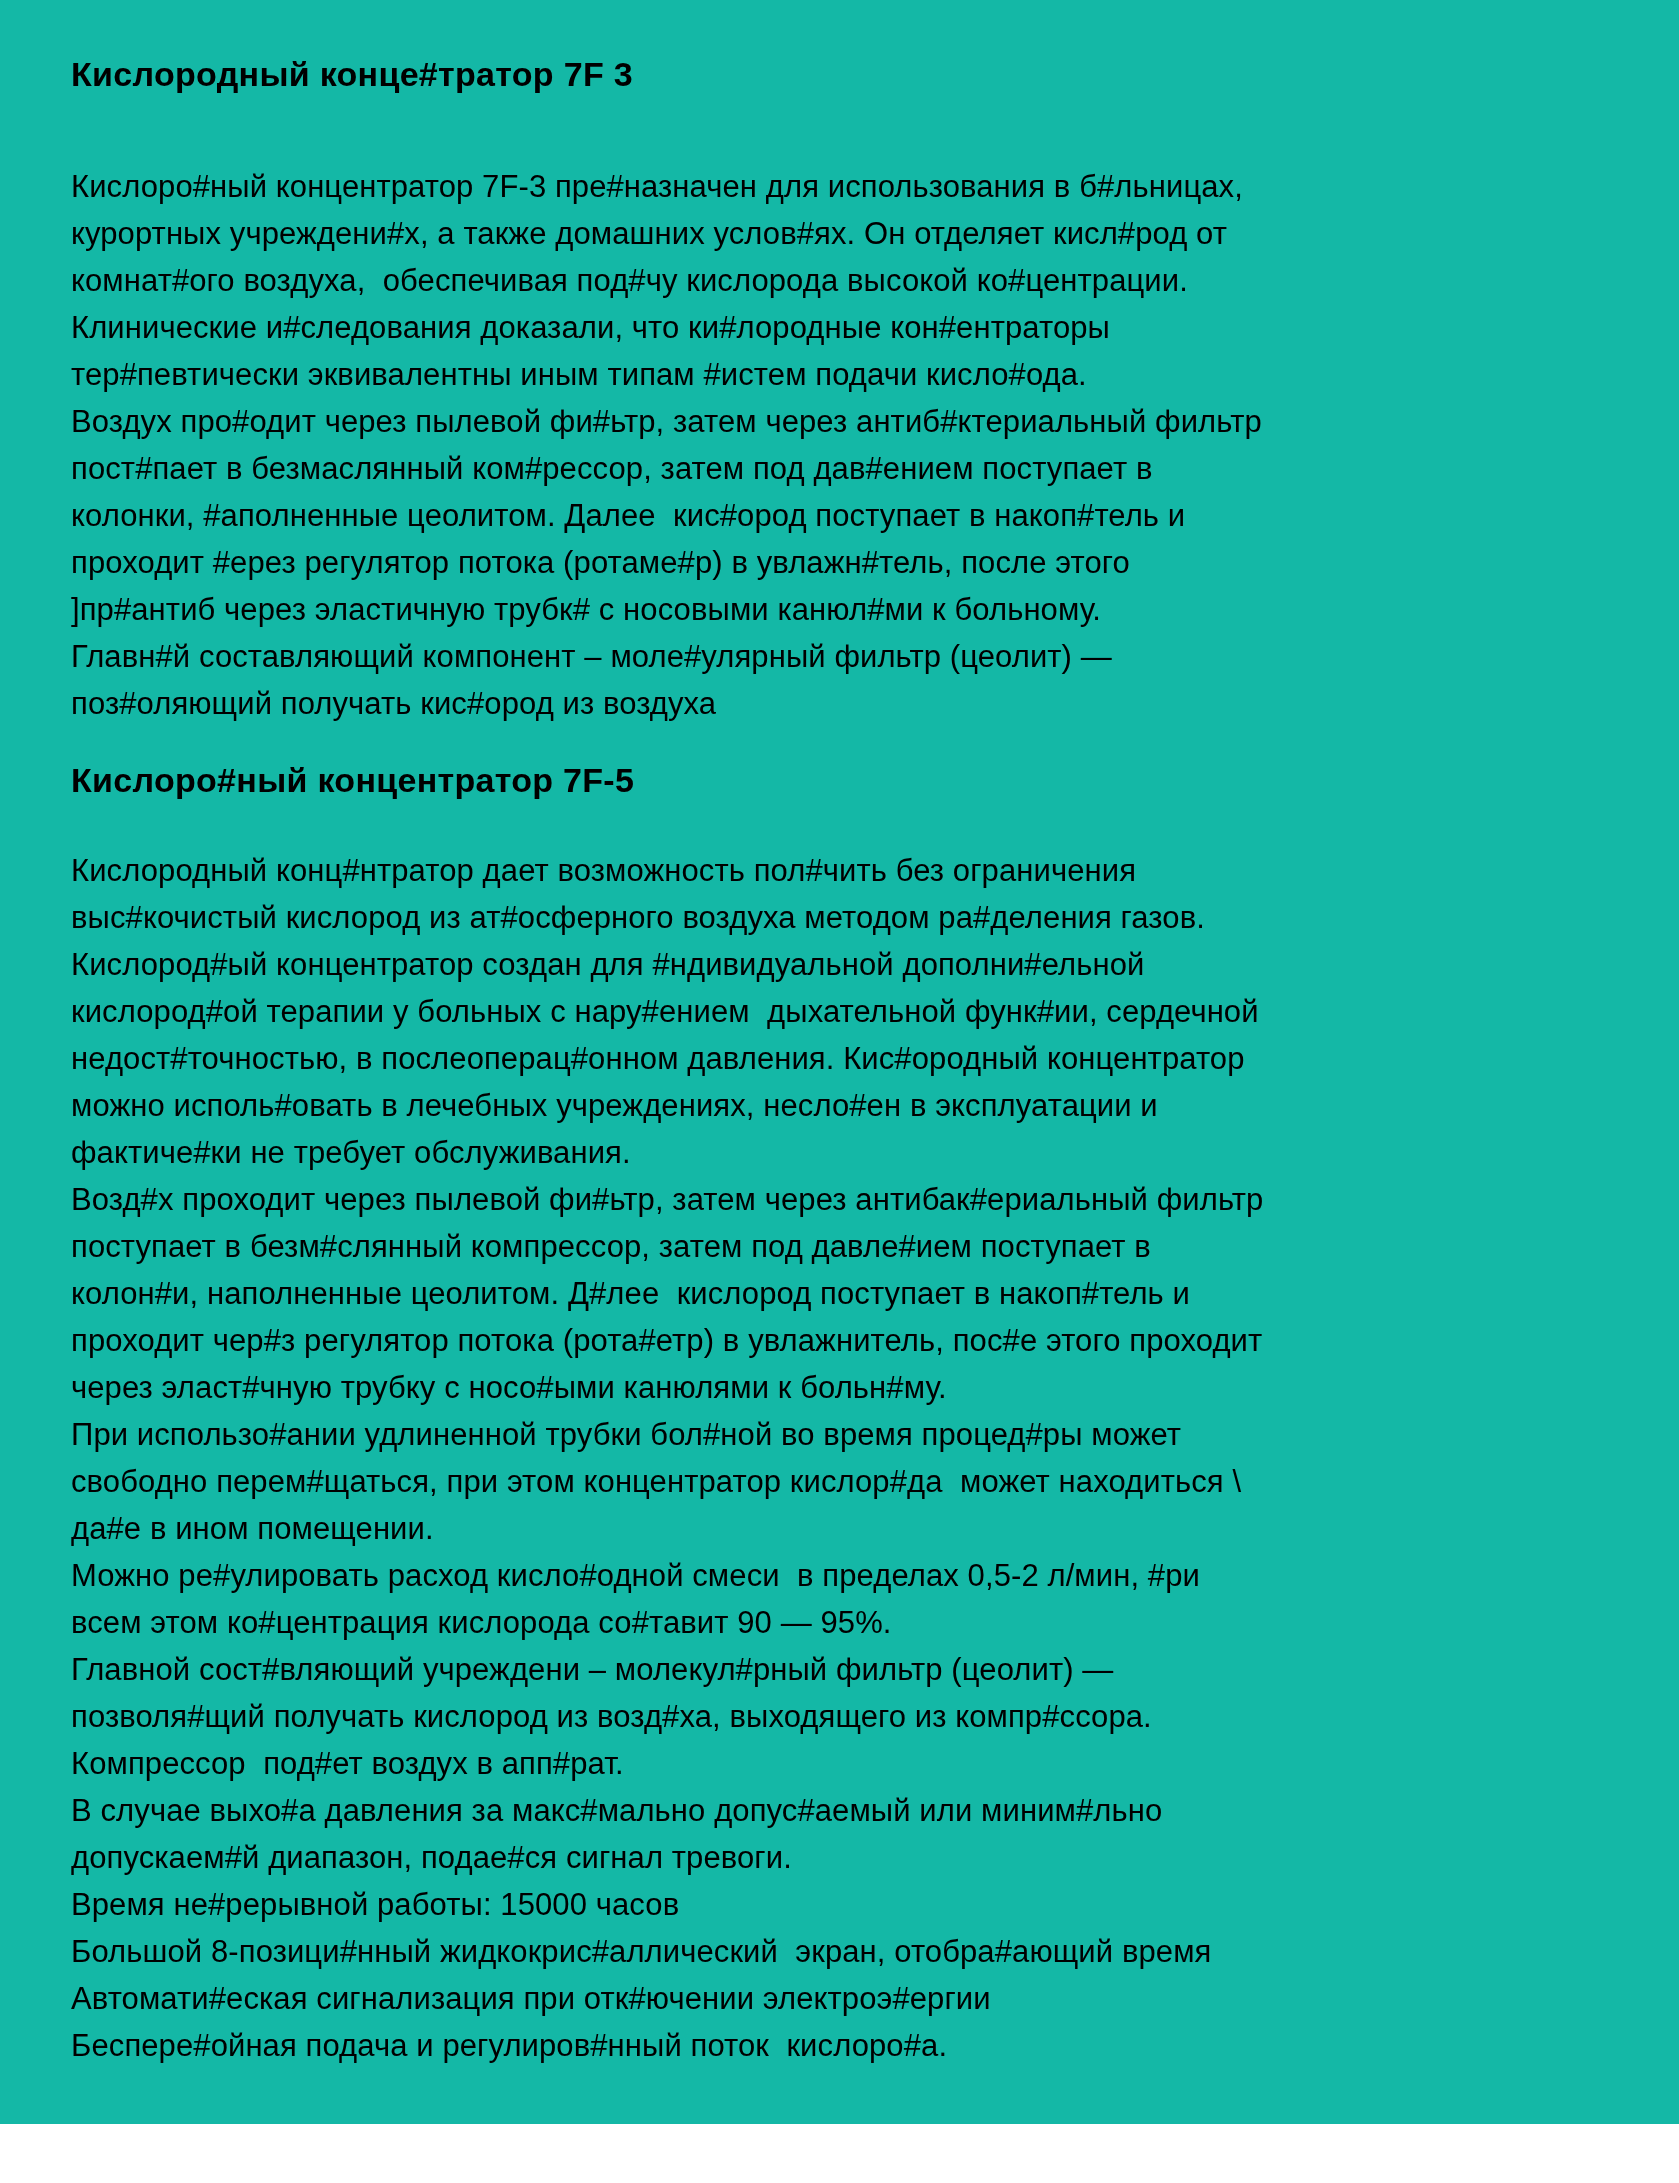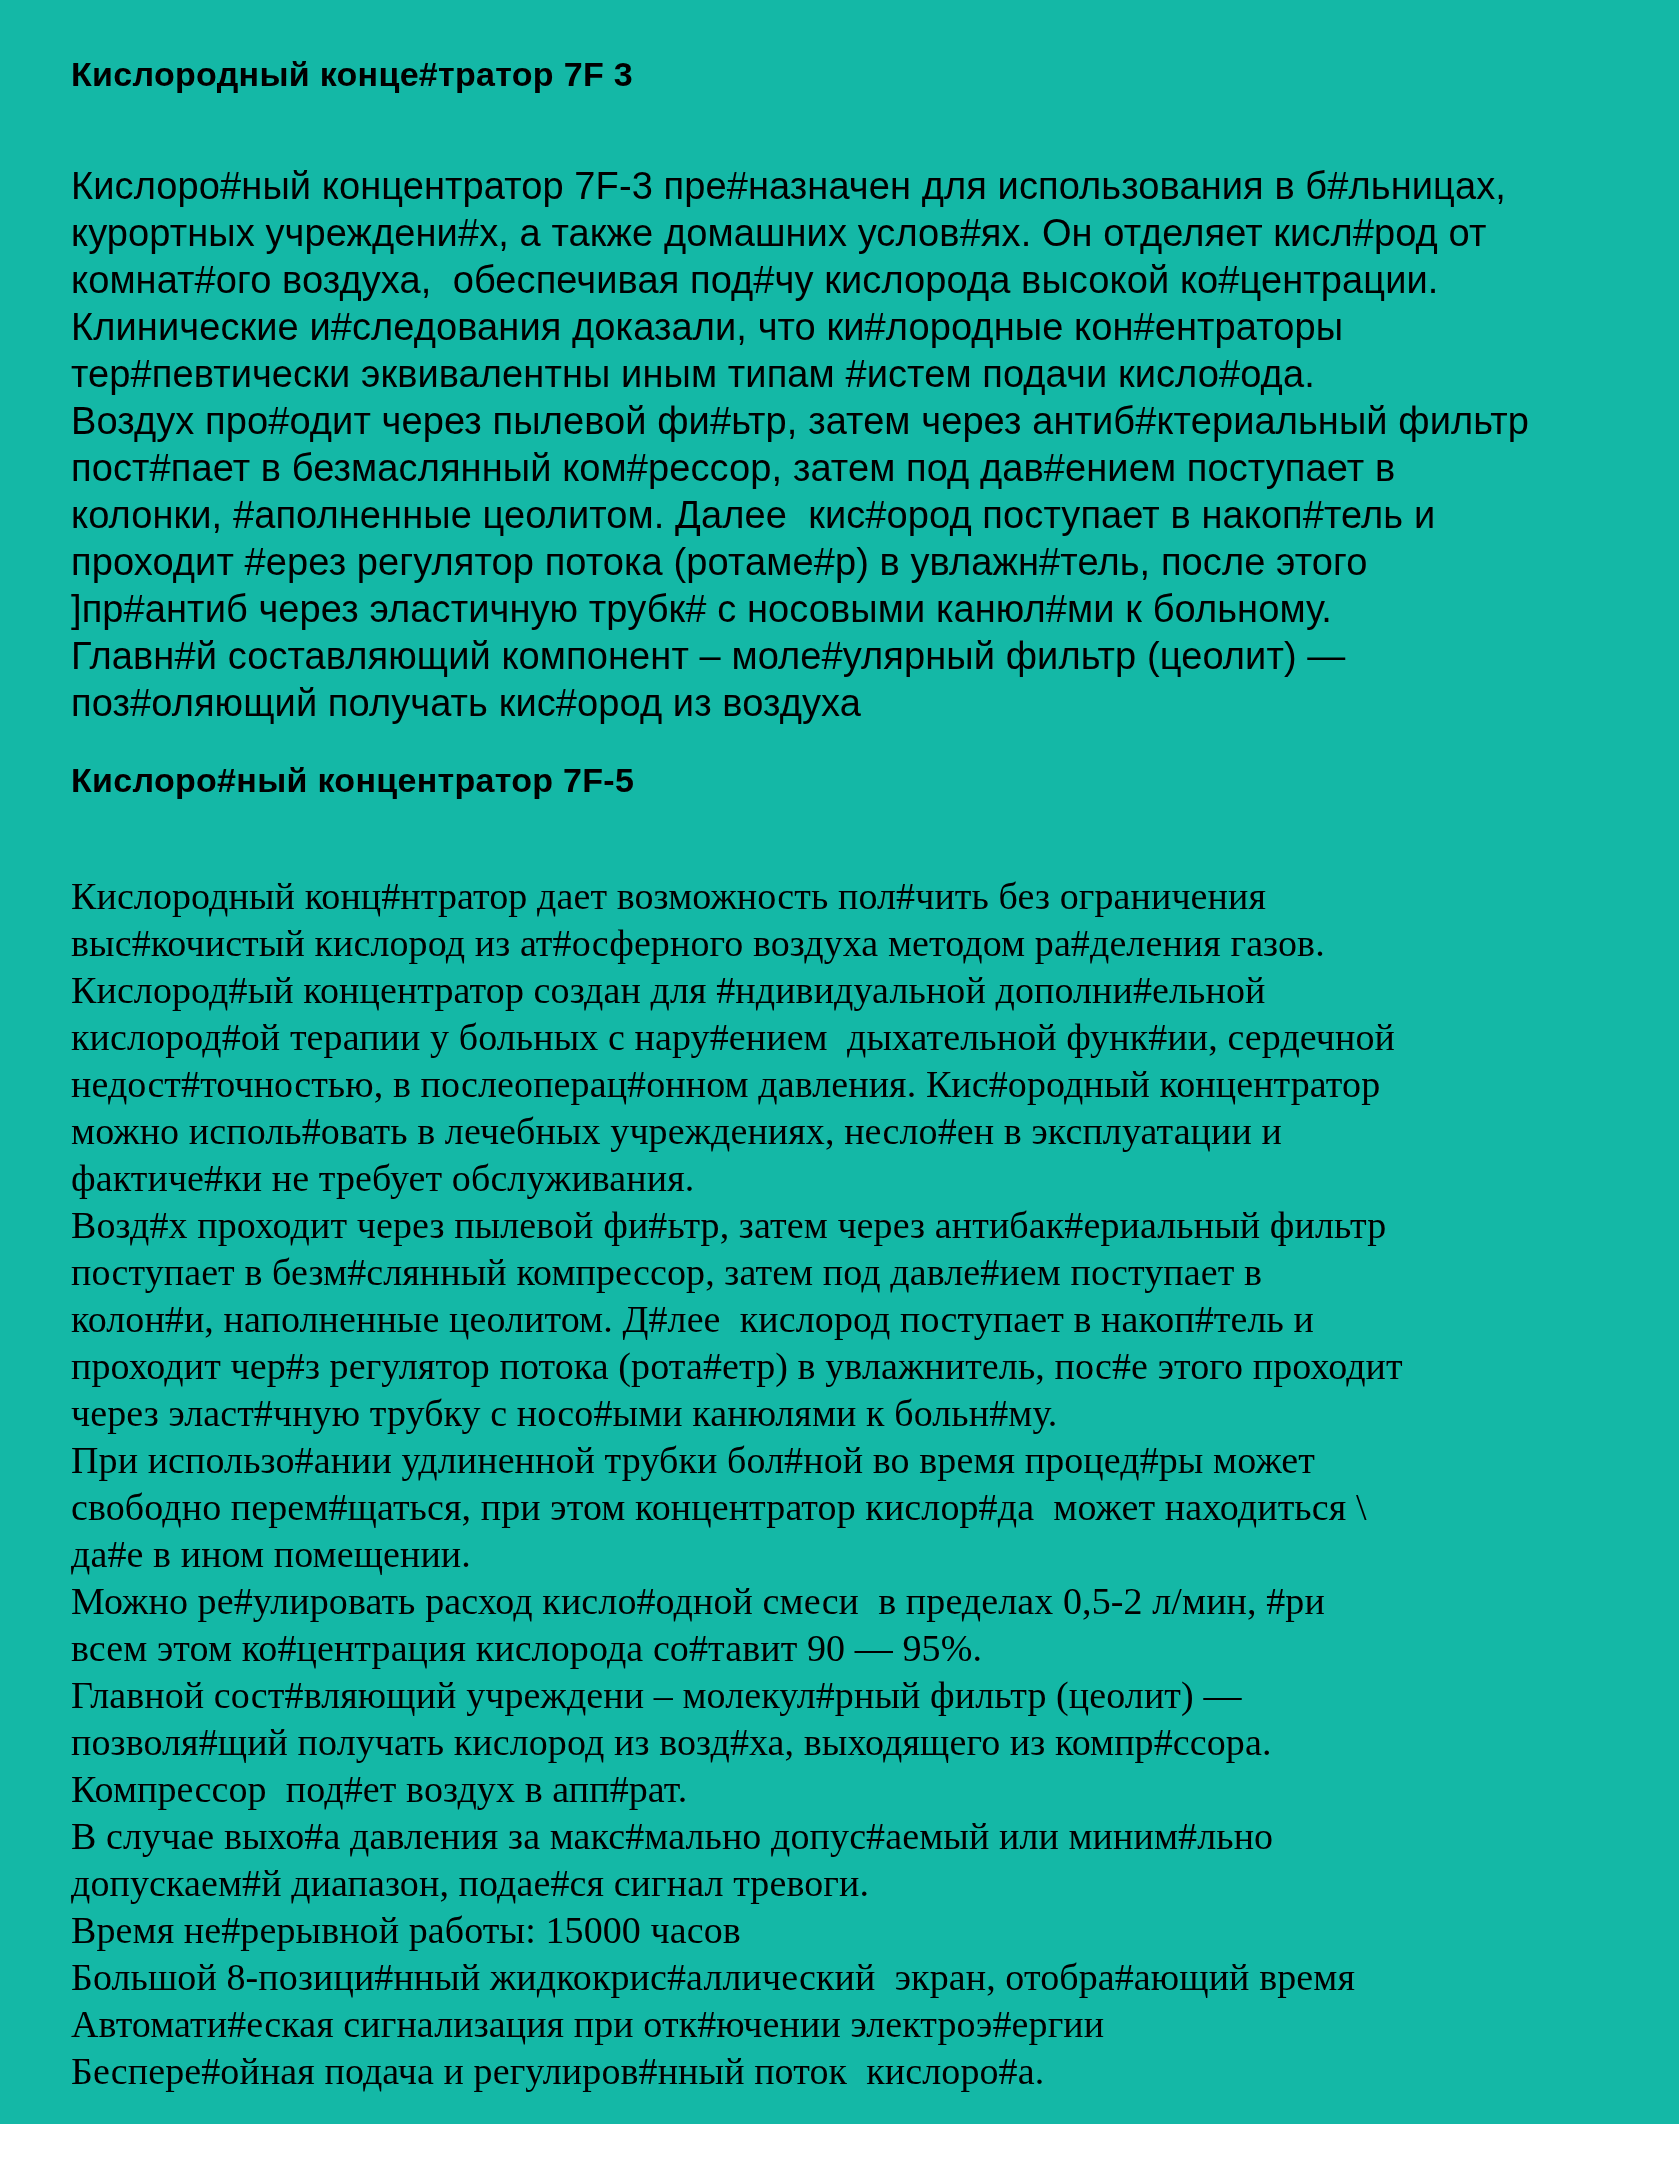--- a/index.html
+++ b/index.html
@@ -26,25 +26,24 @@
     letter-spacing: 0.3px;
     white-space: pre;
   }
   .doc-heading.second {
     margin-top: 32px;
   }
   .para {
     margin-top: 68px;
   }
   .para.second {
-    margin-top: 72px;
-    font-family: Liberation Serif, serif;
+    margin-top: 46px;
   }
   .line {
-    font-size: 38px;
+    font-size: 31px;
     line-height: 47px;
     letter-spacing: 0.1px;
     white-space: pre;
   }
 </style>
 </head>
 <body>
 
 <div class="page">
 

